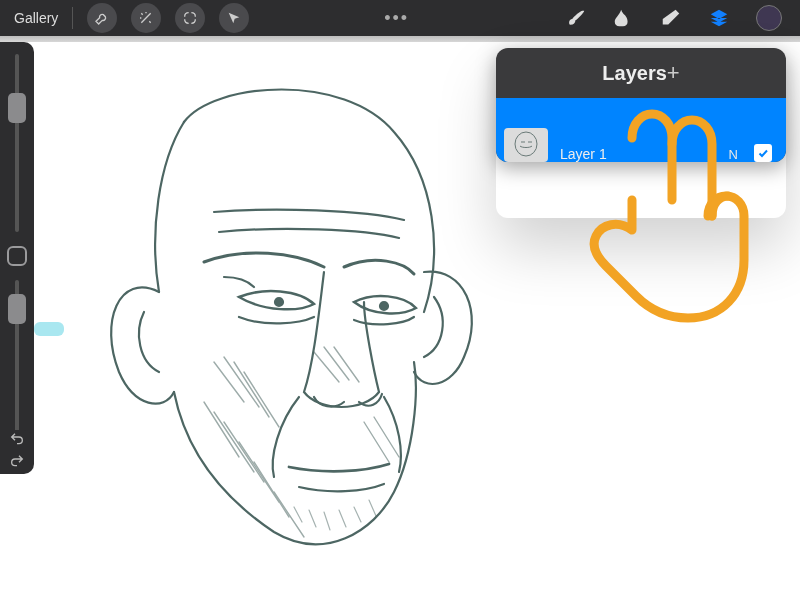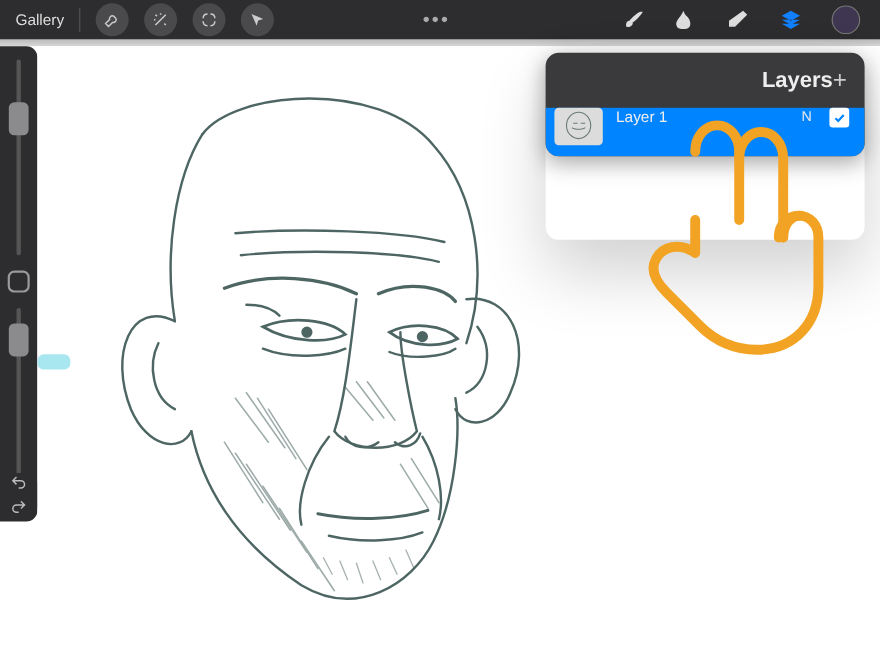--- a/index.html
+++ b/index.html
@@ -44,25 +44,25 @@
   .sketch{ position:absolute; top:20px; left:30px; width:430px; height:500px;}
   .cyanmark{ position:absolute; top:280px; left:0; width:30px; height:14px; background:#a9e7f0; border-radius:6px;}
 
   
   .layers-panel{ position:absolute; top:48px; right:14px; width:290px;
                  background:#3a3a3c; border-radius:12px; color:#eee;
                  box-shadow:0 6px 20px rgba(0,0,0,.35); overflow:hidden;}
   .layers-panel::before{ content:""; position:absolute; top:-8px; right:52px;
       border-left:8px solid transparent; border-right:8px solid transparent;
       border-bottom:8px solid #3a3a3c;}
-  .lp-head{ display:flex; align-items:center; justify-content:flex-end;
+  .lp-head{ display:flex; align-items:center; justify-content:center;
             padding:12px 16px; }
   .lp-head h2{ font-size:20px; font-weight:600;}
   .lp-head .plus{ font-size:22px; color:#ccc; cursor:pointer;}
-  .layer-row{ display:flex; align-items:flex-start; height:44px; padding:0 14px 0 8px; gap:12px;}
+  .layer-row{ display:flex; align-items:flex-end; height:64px; padding:0 14px 0 8px; gap:12px;}
   .layer-row.selected{ background:#0084ff;}
   .thumb{ width:44px; height:34px; border-radius:4px; background:#dcdcdc; overflow:hidden;
           display:flex; align-items:center; justify-content:center;}
   .thumb.bg{ background:#fff;}
   .layer-name{ flex:1; font-size:14px; }
   .blend{ font-size:13px; color:#e8e8e8; margin-right:4px;}
   .vis-check{ width:18px; height:18px; border-radius:3px; background:#fff;
               display:flex; align-items:center; justify-content:center;}
   .vis-check svg{width:12px;height:12px;}
   .layer-row:not(.selected) .vis-check{ background:#cfcfd1;}

